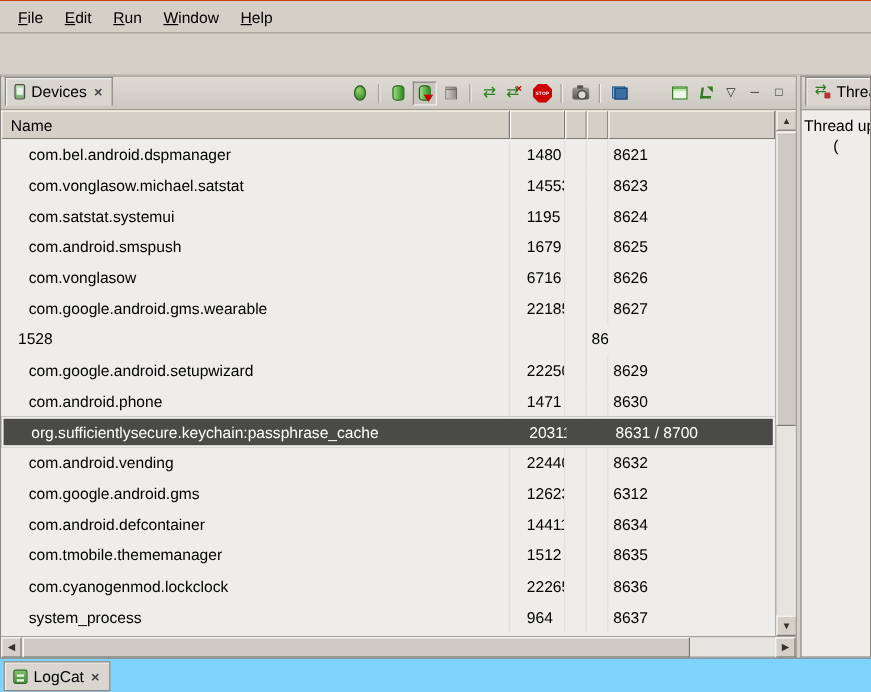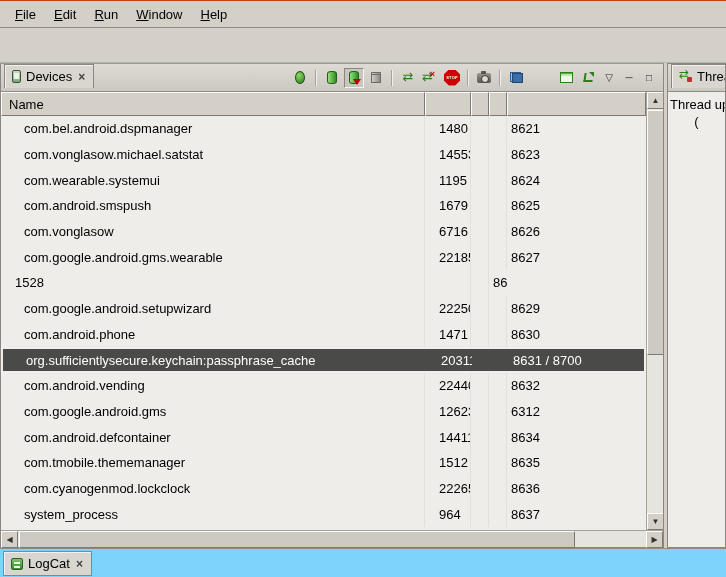--- a/index.html
+++ b/index.html
@@ -189,21 +189,21 @@
               <div class="c port">8621</div>
             </div>
             <div class="trow">
               <div class="c name">com.vonglasow.michael.satstat</div>
               <div class="c pid">14553</div>
               <div class="c e1"></div>
               <div class="c e2"></div>
               <div class="c port">8623</div>
             </div>
             <div class="trow">
-              <div class="c name">com.wearable.systemui</div>
+              <div class="c name">com.satstat.systemui</div>
               <div class="c pid">1195</div>
               <div class="c e1"></div>
               <div class="c e2"></div>
               <div class="c port">8624</div>
             </div>
             <div class="trow">
               <div class="c name">com.android.smspush</div>
               <div class="c pid">1679</div>
               <div class="c e1"></div>
               <div class="c e2"></div>

